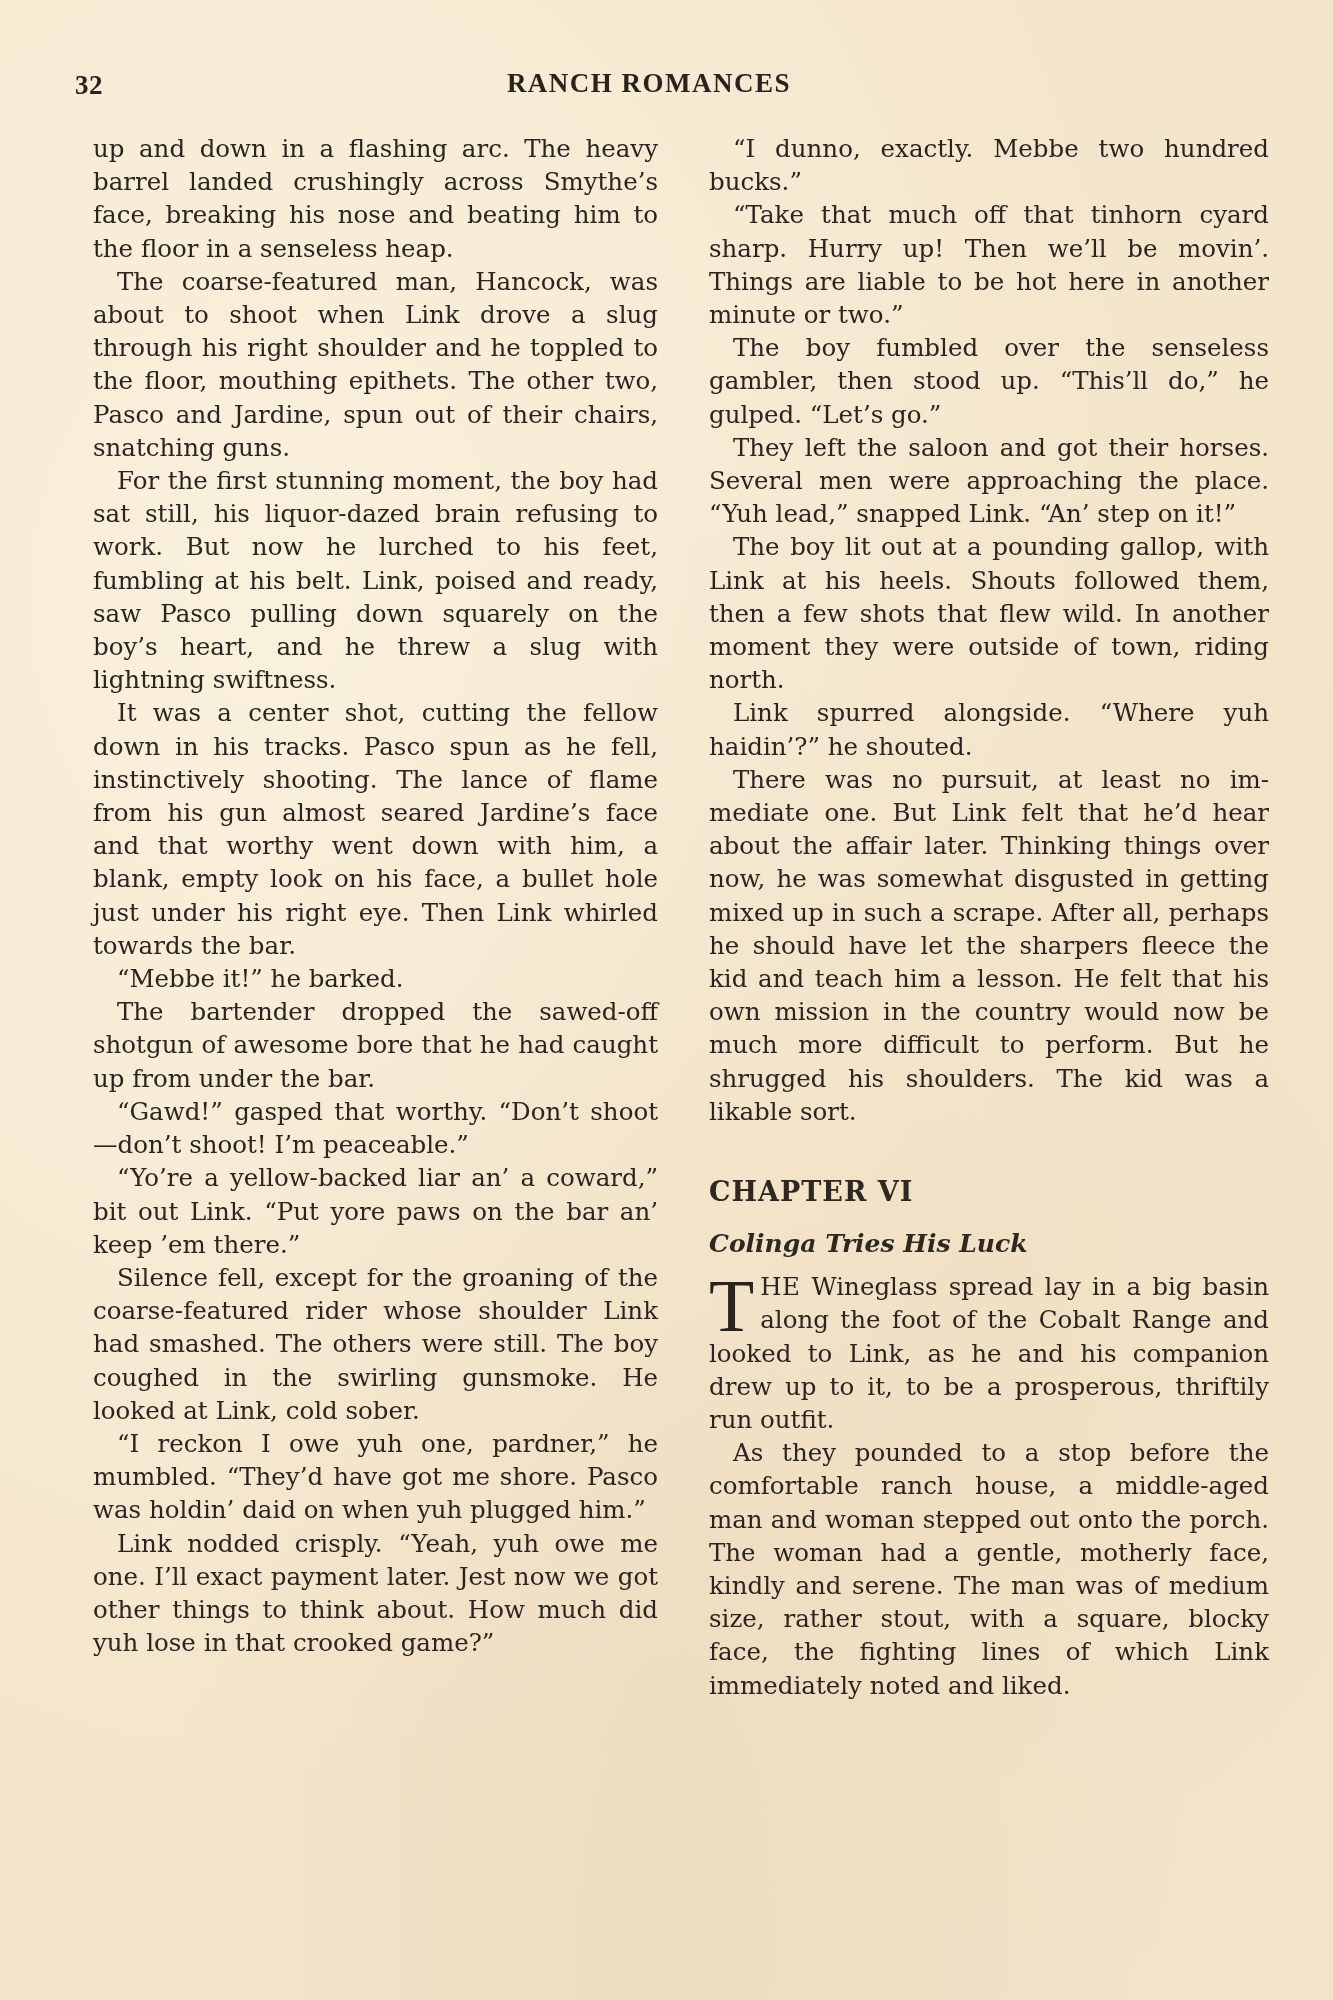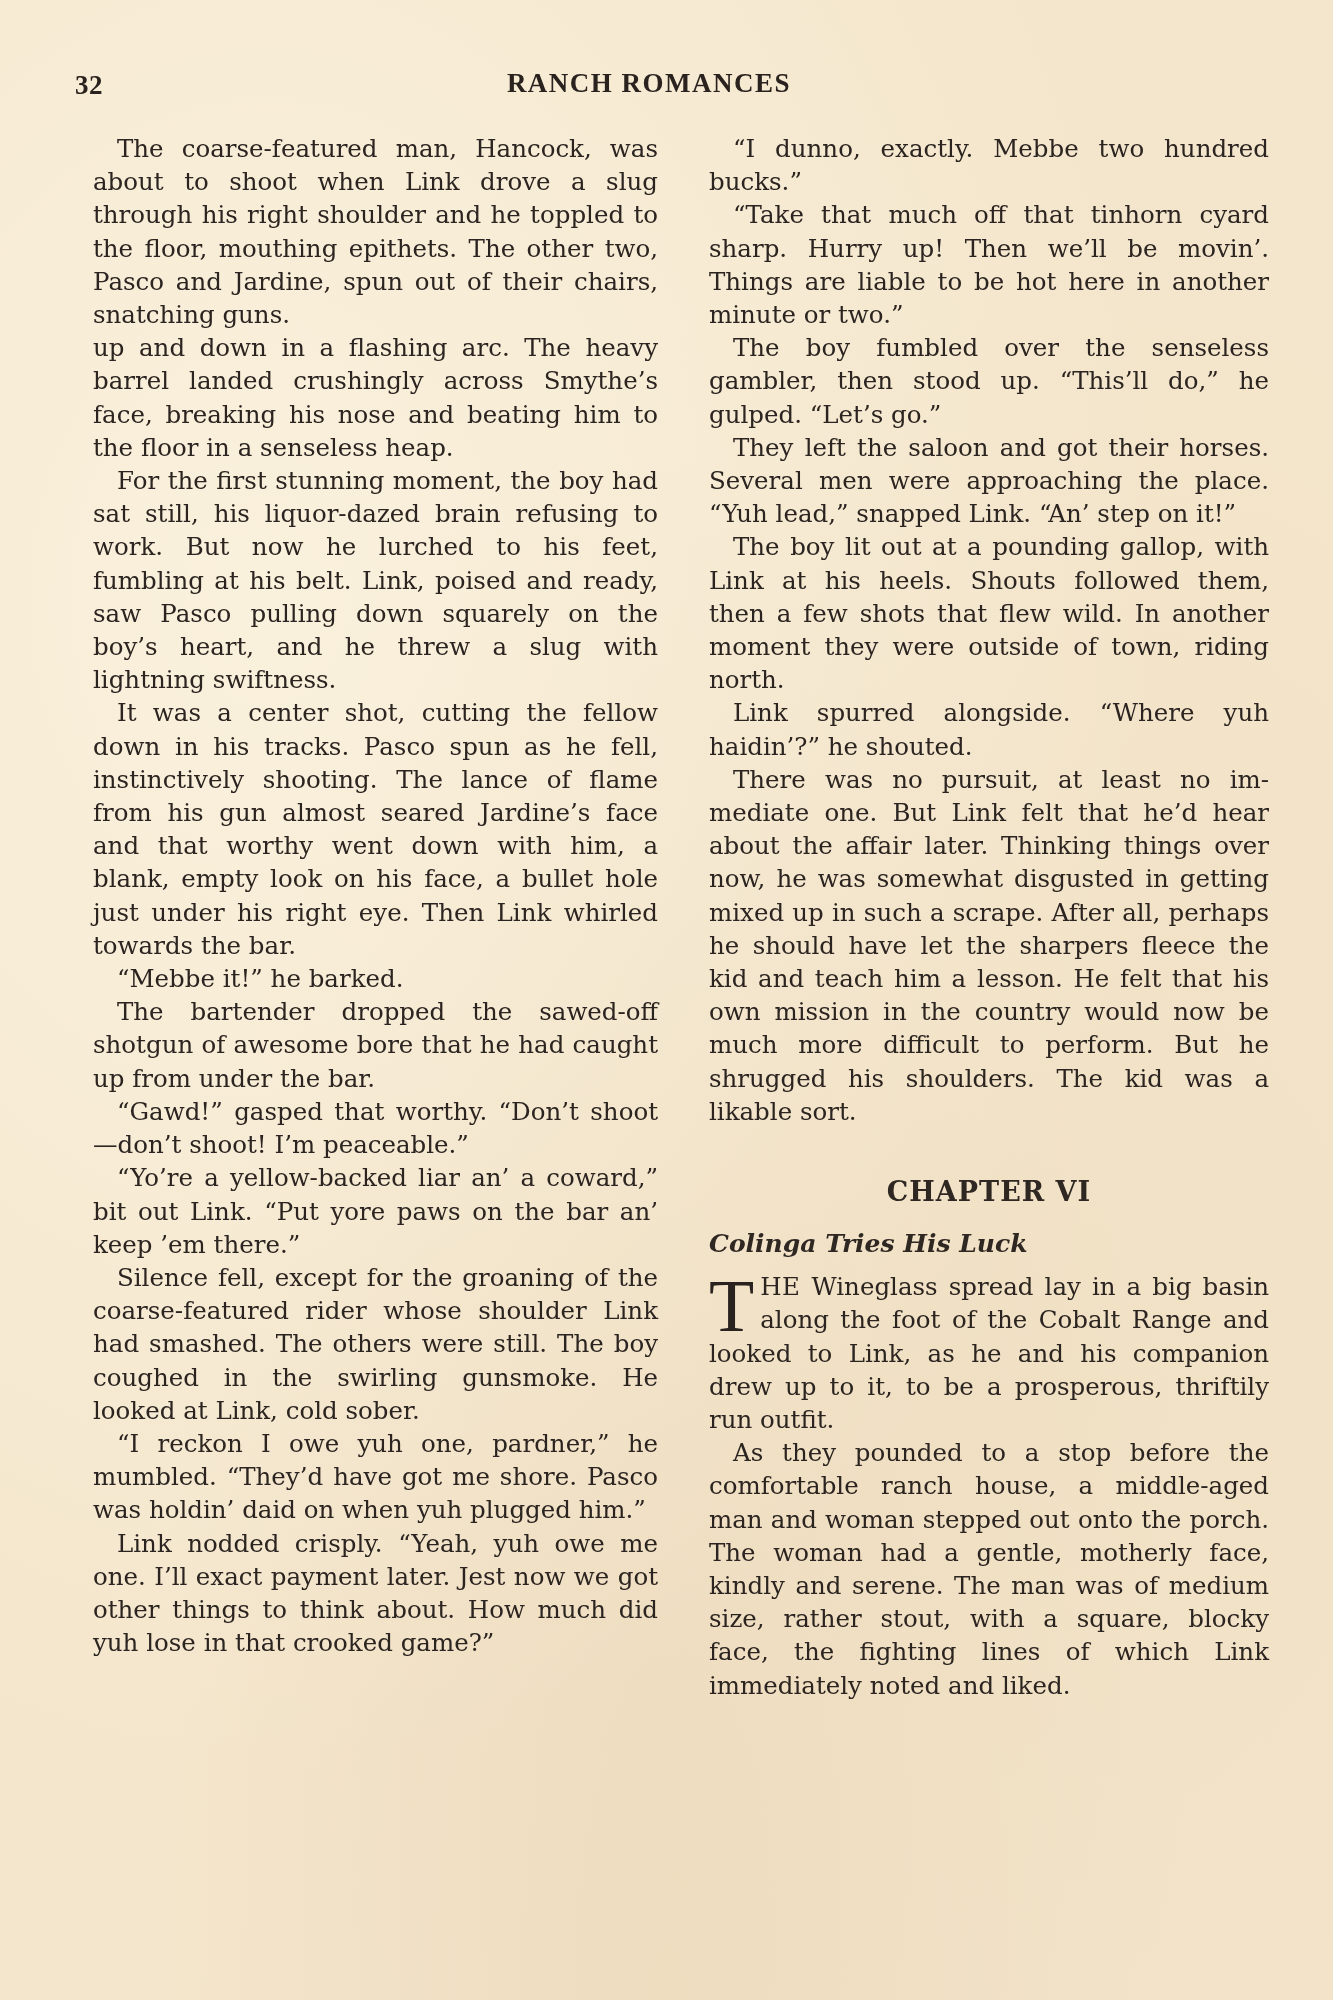--- a/index.html
+++ b/index.html
@@ -28,21 +28,21 @@
   }
   .column { position: absolute; top: 132px; }
   .col-left { left: 93px; width: 565px; }
   .col-right { left: 709px; width: 560px; }
   .para {
     margin: 0; font-size: 24.5px; line-height: 33.2px;
     text-align: justify; text-indent: 24px; hyphens: manual;
   }
   .para.noindent { text-indent: 0; }
   .chapter-heading {
-    text-align: center; font-size: 27px; letter-spacing: 1px;
+    font-size: 27px; letter-spacing: 1px;
     margin: 44px 0 0 0; line-height: 40px; color: #2f2722;
   }
   .chapter-subtitle {
     font-style: italic; font-size: 25px;
     margin: 14px 0 8px 0; line-height: 36px; color: #2f2722;
   }
   .dropcap {
     float: left; font-size: 74px; line-height: 60px;
     margin: 6px 6px 0 0; font-family: "Liberation Serif", serif;
     color: #2a221e;
@@ -53,22 +53,22 @@
 <body>
 
 <div class="page">
 
   <div class="running-head">
     <span class="page-number">32</span>
     <span class="magazine-title">RANCH ROMANCES</span>
   </div>
 
   <div class="column col-left">
+    <p class="para noindent">up and down in a flashing arc. The heavy barrel landed crushingly across Smythe’s face, breaking his nose and beating him to the floor in a senseless heap.</p>
     <p class="para">The coarse-featured man, Hancock, was about to shoot when Link drove a slug through his right shoulder and he toppled to the floor, mouthing epithets. The other two, Pasco and Jardine, spun out of their chairs, snatching guns.</p>
-    <p class="para noindent">up and down in a flashing arc. The heavy barrel landed crushingly across Smythe’s face, breaking his nose and beating him to the floor in a senseless heap.</p>
     <p class="para">For the first stunning moment, the boy had sat still, his liquor-dazed brain refusing to work. But now he lurched to his feet, fumbling at his belt. Link, poised and ready, saw Pasco pulling down squarely on the boy’s heart, and he threw a slug with lightning swift­ness.</p>
     <p class="para">It was a center shot, cutting the fel­low down in his tracks. Pasco spun as he fell, instinctively shooting. The lance of flame from his gun almost seared Jardine’s face and that worthy went down with him, a blank, empty look on his face, a bullet hole just under his right eye. Then Link whirled towards the bar.</p>
     <p class="para">“Mebbe it!” he barked.</p>
     <p class="para">The bartender dropped the sawed-off shotgun of awesome bore that he had caught up from under the bar.</p>
     <p class="para">“Gawd!” gasped that worthy. “Don’t shoot—don’t shoot! I’m peaceable.”</p>
     <p class="para">“Yo’re a yellow-backed liar an’ a cow­ard,” bit out Link. “Put yore paws on the bar an’ keep ’em there.”</p>
     <p class="para">Silence fell, except for the groaning of the coarse-featured rider whose shoul­der Link had smashed. The others were still. The boy coughed in the swirling gunsmoke. He looked at Link, cold sober.</p>
     <p class="para">“I reckon I owe yuh one, pardner,” he mumbled. “They’d have got me shore. Pasco was holdin’ daid on when yuh plugged him.”</p>
     <p class="para">Link nodded crisply. “Yeah, yuh owe me one. I’ll exact payment later. Jest now we got other things to think about. How much did yuh lose in that crooked game?”</p>
   </div>

